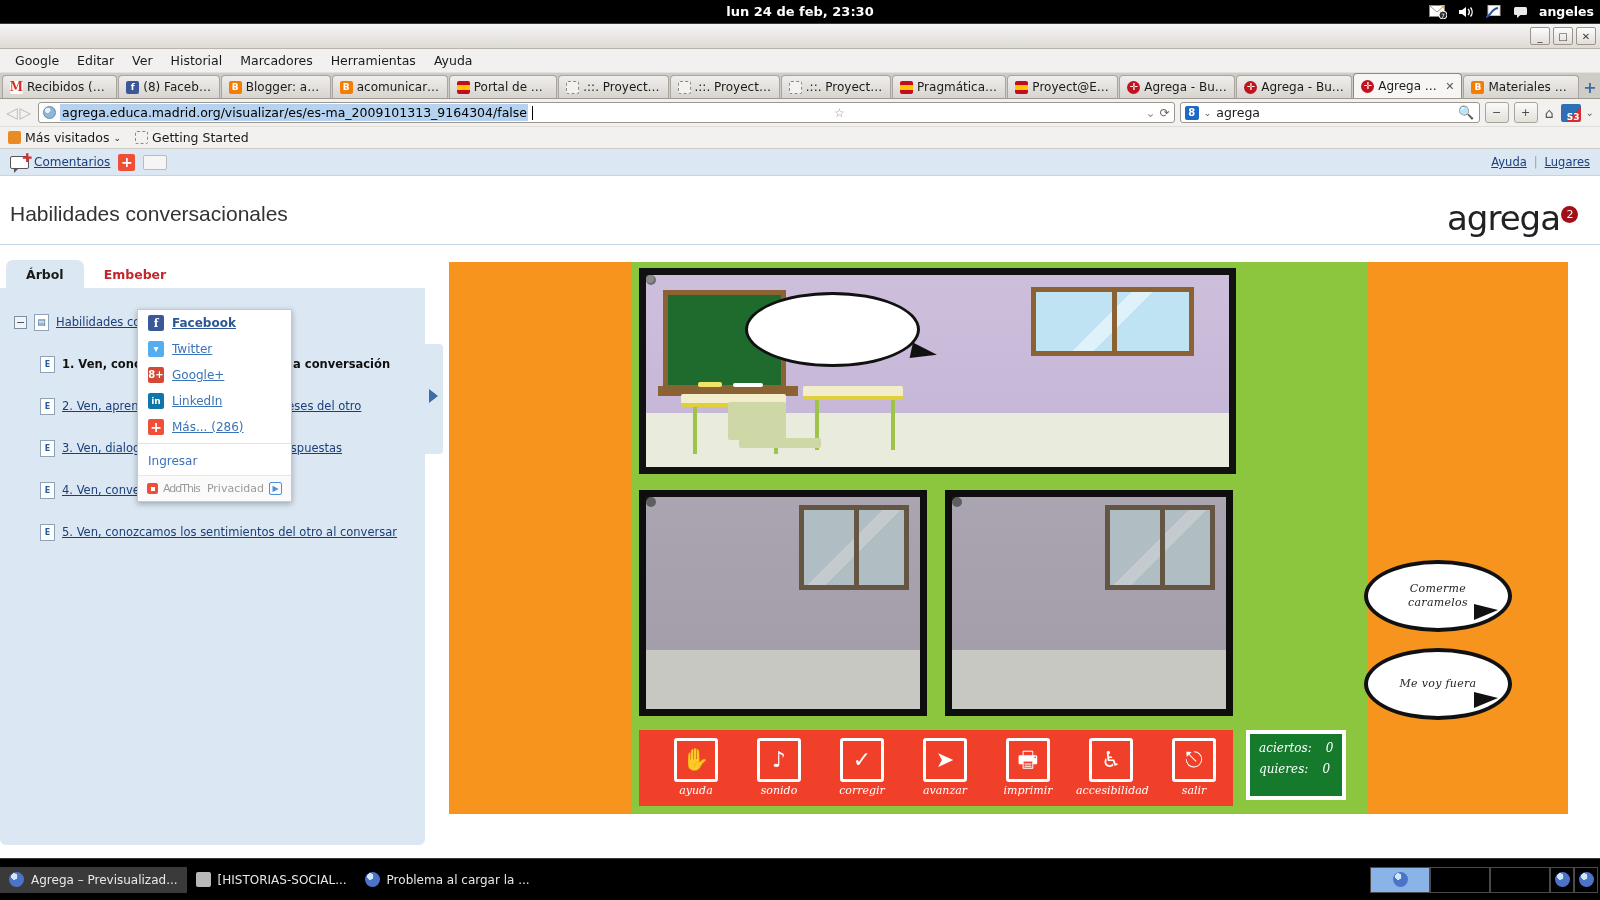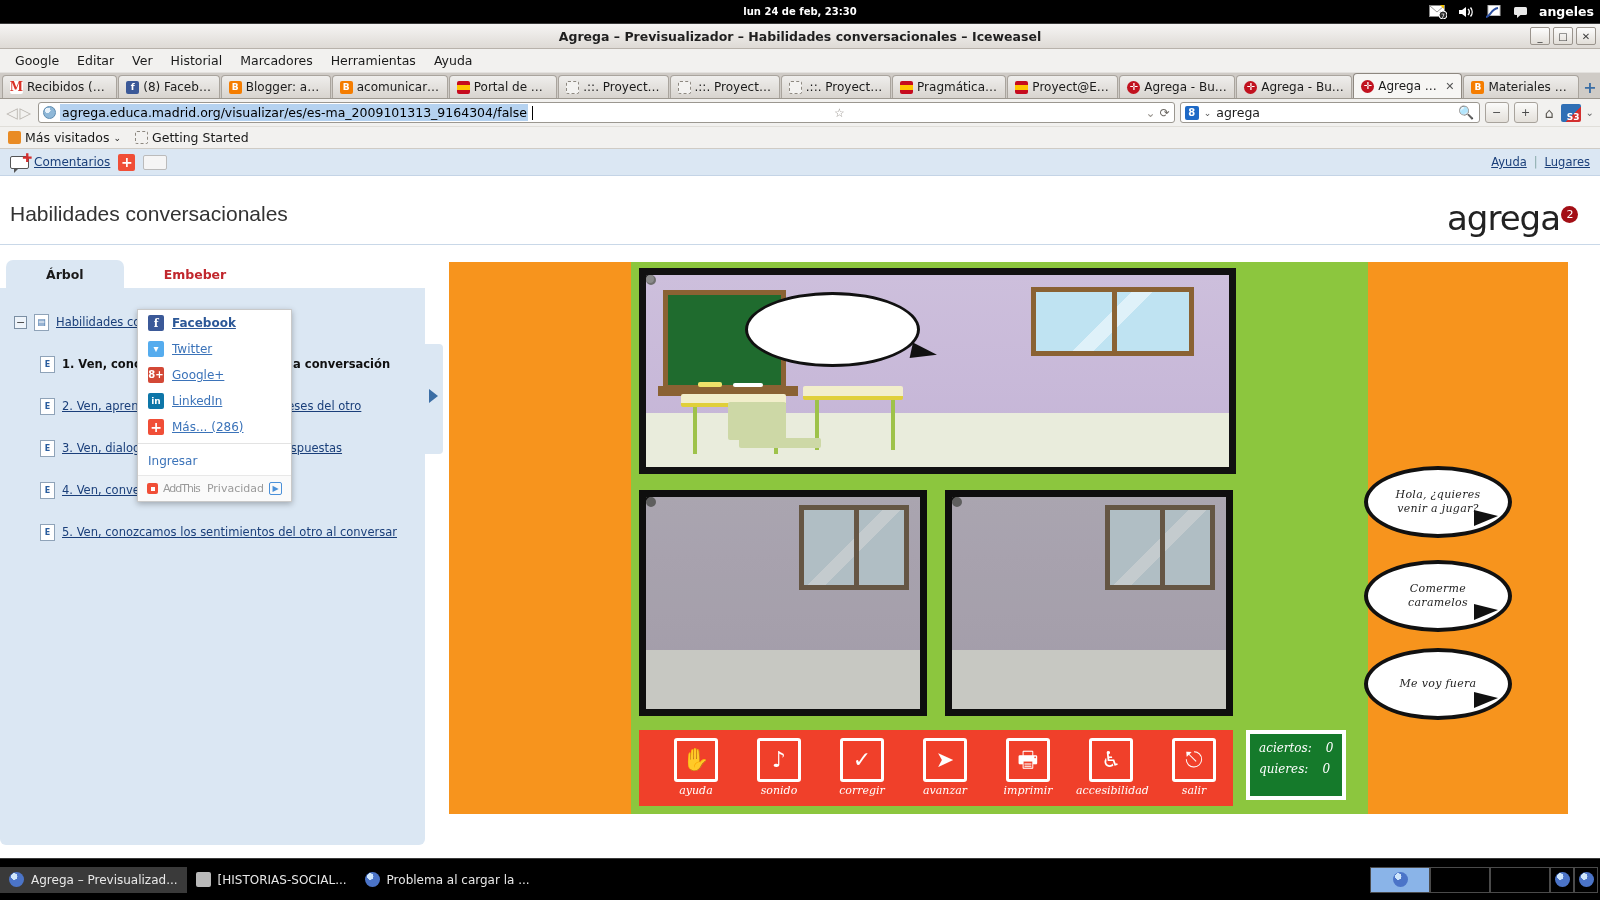--- a/index.html
+++ b/index.html
@@ -12,21 +12,21 @@
   }
   .screen { position:relative; width:1600px; height:900px; }
 
   
   .gnome-panel {
     position:absolute; left:0; top:0; width:1600px; height:24px;
     background:#000000; color:#ffffff; display:flex; align-items:center;
     font-size:12.5px; border-bottom:1px solid #3a3a3a;
   }
   .gnome-menu { padding:0 10px; cursor:default; font-weight:bold; letter-spacing:.1px;margin-top:44px;}
-  .gnome-clock { position:absolute; left:50%; transform:translateX(-50%); font-size:10px; font-weight:bold;}
+  .gnome-clock { position:absolute; left:50%; transform:translateX(-50%); font-size:13px; font-weight:bold;}
   .gnome-tray { position:absolute; right:6px; display:flex; align-items:center; gap:10px;}
   .gnome-user { font-size:12.5px; font-weight:bold; }
   .tray-ico { display:inline-block; }
 
   
   .titlebar {
     position:absolute; left:0; top:24px; width:1600px; height:25px;
     background: linear-gradient(#f6f5f4,#dedad5);
     border-bottom:1px solid #b8b2ab;
     display:flex; align-items:center; justify-content:center;
@@ -153,21 +153,21 @@
   .page-header{ position:relative; height:69px; background:#fff; border-bottom:1px solid #c9d8e8;}
   .page-title{ position:absolute; left:10px; top:26px; font-size:21px; color:#333;
      font-family:"Liberation Sans", sans-serif;}
   .brand{ position:absolute; right:22px; top:22px; font-size:34px; color:#222; letter-spacing:-1px;
      font-family:"DejaVu Sans", sans-serif;}
   .brand sup{ display:inline-block; width:17px;height:17px;background:#a30f16;border-radius:50%;
      color:#fff;font-size:11px;text-align:center;line-height:17px;vertical-align:super;margin-left:1px;}
 
   
   .ptabs{ position:absolute; left:0; top:111px; display:flex; align-items:flex-end; gap:0; padding-left:6px;}
-  .ptab{ padding:7px 40px; font-size:12.5px; font-weight:bold; background:#dbe7f3;
+  .ptab{ padding:7px 20px; font-size:12.5px; font-weight:bold; background:#dbe7f3;
      border-radius:7px 7px 0 0; color:#333; cursor:pointer;}
   .ptab.active{ background:#dbe7f3; color:#1a1a1a;}
   .ptab.red{ background:#fff; color:#c1272d;}
 
   .tree-panel{
     position:absolute; left:0; top:139px; width:425px; height:557px;
     background:#dbe7f3; border-radius:0 0 6px 6px;
   }
   .tree-row{ display:flex; align-items:center; gap:7px; font-size:11.5px; padding:0 0 0 14px; height:24px;}
   .tree-row.root{ margin-top:22px;}
@@ -311,21 +311,20 @@
       </svg>
       <svg class="tray-ico" width="16" height="14" viewBox="0 0 16 14">
         <rect x="1" y="2" width="13" height="8" rx="1.5" fill="#e9e9e9"></rect>
         <path d="M4 10 l0 3 l3.5 -3 z" fill="#e9e9e9"></path>
       </svg>
       <div class="gnome-user">angeles</div>
     </div>
   </div>
 
   <div class="titlebar">
-    <div class="title">Agrega – Previsualizador – Habilidades conversacionales – Iceweasel</div>
     <div class="win-btns">
       <div class="win-btn">_</div>
       <div class="win-btn">□</div>
       <div class="win-btn">✕</div>
     </div>
   </div>
 
   <div class="menubar">
     <div class="mi">Google</div>
     <div class="mi">Editar</div>
@@ -616,24 +615,20 @@
             <div class="eye" style="left:56%;top:31%;width:6%;height:13%;">
                 <span class="pupil" style="left:40%;top:38%;width:34%;height:26%;background:#2b6fd0;"></span>
               </div>
             <div style="position:absolute;left:40%;top:56%;width:30%;height:28%;background:#f6a623;border-radius:6px;"></div>
             <div style="position:absolute;left:44%;top:73%;width:22%;height:6%;background:#7b2fb0;"></div>
             <div style="position:absolute;left:36%;top:66%;width:44%;height:34%;border:5px solid #6e6e6e;border-radius:6px;background:rgba(40,40,40,.5);"></div>
           </div>
         </div>
 
         <div class="bubbles-col">
-          <div class="sb" style="top:204px;">
-              <span>Hola, ¿quieres venir a jugar?</span>
-              <span class="tail"></span>
-            </div>
           <div class="sb" style="top:298px;">
               <span>Comerme caramelos</span>
               <span class="tail"></span>
             </div>
           <div class="sb" style="top:386px;">
               <span>Me voy fuera</span>
               <span class="tail"></span>
             </div>
         </div>
 

